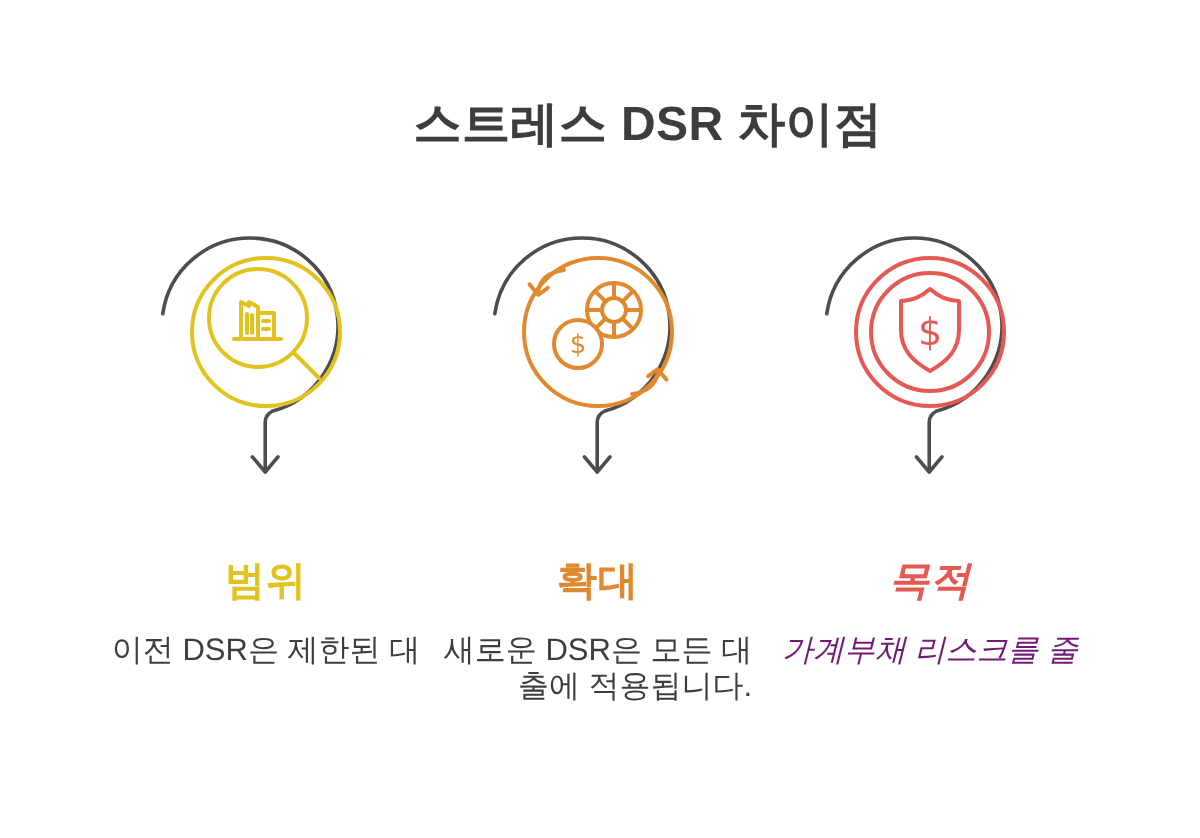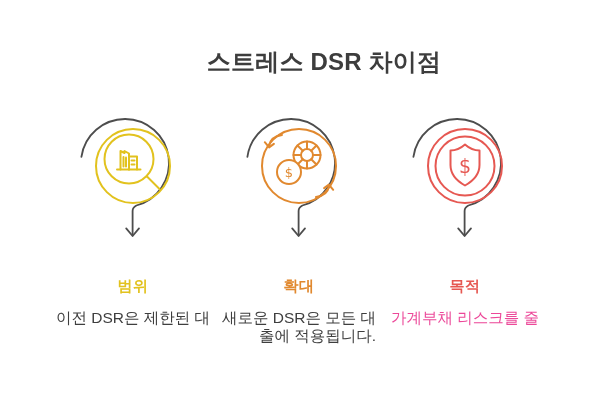--- a/index.html
+++ b/index.html
@@ -8,21 +8,21 @@
     font-family:"Liberation Sans","DejaVu Sans",sans-serif; overflow:hidden;
   }
   .title {
     position:absolute; top:46px; left:0; width:100%;
     text-align:center; font-size:24px; font-weight:bold; letter-spacing:0.2px;padding-left:24px;
   }
   .columns { position:absolute; top:110px; left:50px; width:498px; display:flex; }
   .column { width:166px; display:flex; flex-direction:column; align-items:center; }
   .icon-svg { display:block; }
   .icon-svg text { font-family:"DejaVu Sans","Liberation Sans",sans-serif; }
-  .heading { margin-top:37px; font-size:15px; font-weight:bold; letter-spacing:0.5px; }
+  .heading { margin-top:37px; font-size:20px; font-weight:bold; letter-spacing:0.5px; }
   .body { margin-top:13px; font-size:15.5px; line-height:18px; text-align:right; }
 </style>
 </head>
 <body>
 
 <div class="canvas">
 
   <div class="title" style="color: rgb(61, 61, 61);">스트레스 DSR 차이점</div>
 
   <div class="columns">
@@ -91,20 +91,20 @@
           <path d="M 18.4 46.9 A 44 44 0 1 1 73.4 95.5 Q 69.6 97.4 69.6 101 L 69.6 125"></path>
           <polyline points="63.2 118.4, 69.6 126, 76 118.4"></polyline>
         </g>
         <g fill="none" stroke-width="2" stroke-linecap="round" stroke-linejoin="round" stroke="#e65852">
           <circle cx="70" cy="56" r="37"></circle>
           <circle cx="70" cy="56" r="29.5"></circle>
           <path d="M 70 34.5 C 65.5 38.5, 60 40.5, 55.5 40.5 L 55.5 55 C 55.5 64.5, 61 70.5, 70 75.5 C 79 70.5, 84.5 64.5, 84.5 55 L 84.5 40.5 C 80 40.5, 74.5 38.5, 70 34.5 Z"></path>
           <text x="70" y="62.5" font-size="19" text-anchor="middle" stroke="none" fill="#e65852">$</text>
         </g>
       </svg>
-      <div class="heading" style="color: rgb(230, 88, 82);">목적</div>
-      <div class="body" style="color: #ec4899;">
+      <div class="heading" style="color: rgb(230, 88, 82); font-style: italic;">목적</div>
+      <div class="body" style="color: #701a75; font-style: italic;">
         <div>가계부채 리스크를 줄</div>
       </div>
     </div>
 
   </div>
 </div>
 
 </body></html>

